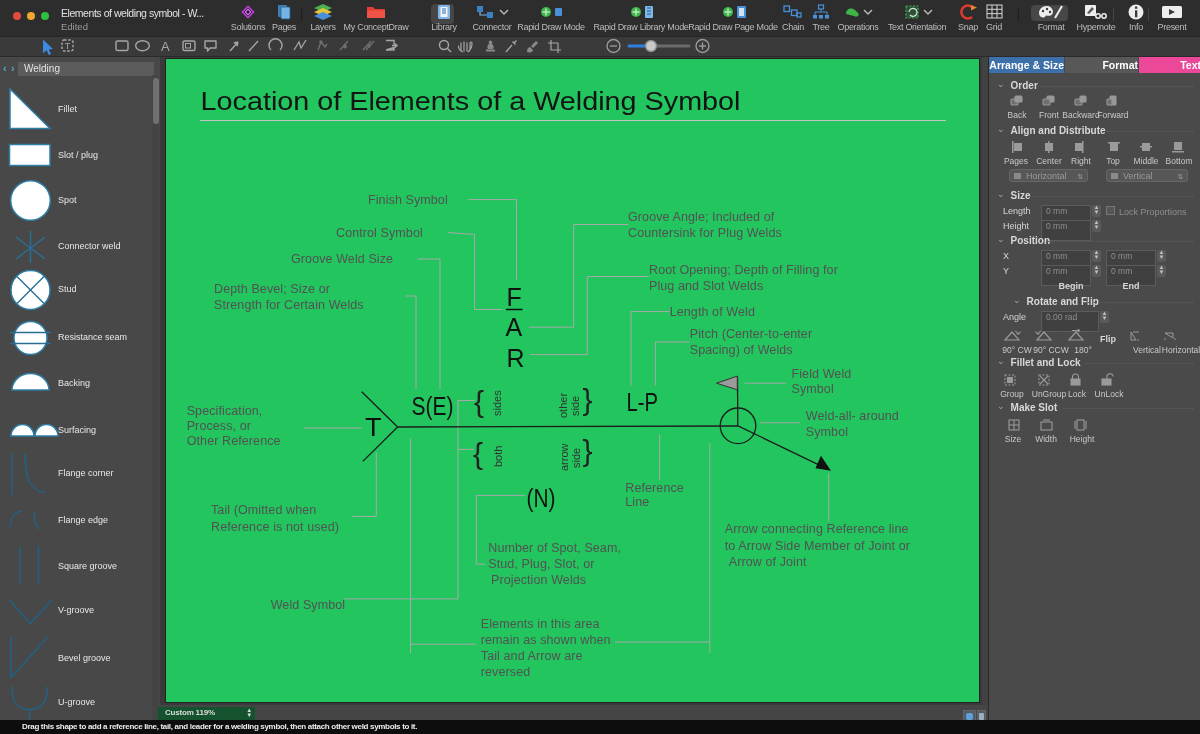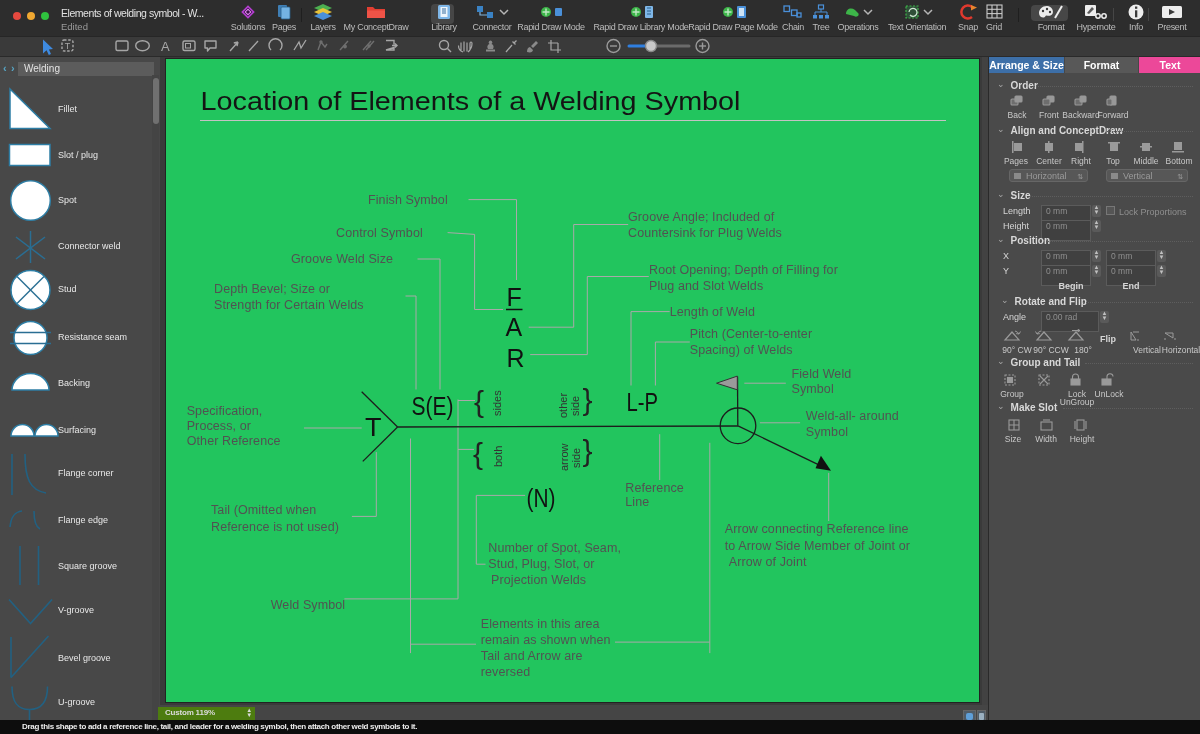--- a/index.html
+++ b/index.html
@@ -17,24 +17,24 @@
 
 #sidebar{position:absolute;left:0;top:57px;width:160px;height:663px;background:#484848;}
 #sidetab{position:absolute;left:18px;top:5px;width:136px;height:14px;background:#5c5c5c;color:#e3e3e3;font-size:10px;line-height:14px;padding-left:6px;}
 .sitem{position:absolute;color:#e8e8e8;font-size:9px;}
 #sidescroll{position:absolute;right:1px;top:18px;width:7px;height:645px;background:#444;}
 #sidethumb{position:absolute;right:1px;top:21px;width:6px;height:46px;background:#707070;border-radius:3px;}
 
 #canvas{position:absolute;left:160px;top:57px;width:828px;height:663px;background:#3a3a3a;}
 #page{position:absolute;left:5px;top:1px;width:815px;height:645px;background:#22c55e;border:1px solid #222;overflow:hidden;}
 #canvbottom{position:absolute;left:0px;top:648px;width:828px;height:15px;background:#454545;}
-#zoombox{position:absolute;left:-2px;top:2px;width:97px;height:20px;background:#4d7c0f;color:#dcdcdc;font-size:8px;letter-spacing:-0.2px;font-weight:bold;line-height:12px;padding-left:7px;}
+#zoombox{position:absolute;left:-2px;top:2px;width:97px;height:20px;background:#14532d;color:#dcdcdc;font-size:8px;letter-spacing:-0.2px;font-weight:bold;line-height:12px;padding-left:7px;}
 
 #rpanel{position:absolute;left:988px;top:57px;width:212px;height:663px;background:#4a4a4a;border-left:1px solid #2a2a2a;}
-.rtab{position:absolute;top:0;height:16px;font-size:10.5px;font-weight:bold;color:#fff;text-align:center;line-height:16px;}
+.rtab{position:absolute;top:0;height:16px;font-size:10.5px;font-weight:bold;color:#fff;text-align:right;line-height:16px;}
 .sech{position:absolute;color:#d8d8d8;font-size:10px;font-weight:bold;}
 .sech:before{content:"\2304";color:#a8a8a8;font-weight:normal;margin-right:6px;font-size:9px;position:relative;top:-2px;}
 .rlb{position:absolute;color:#c9c9c9;font-size:8.5px;text-align:center;}
 .rfield{position:absolute;height:21px;background:#404040;border:1px solid #5b5b5b;color:#8f8f8f;font-size:8.5px;line-height:11px;padding-left:4px;}
 .stepper{position:absolute;width:9px;height:12px;background:#5a5a5a;border-radius:2px;color:#c0c0c0;font-size:6px;text-align:center;line-height:5px;}
 .rdrop{position:absolute;height:13px;background:#575757;border:1px solid #666;border-radius:3px;color:#9a9a9a;font-size:9px;line-height:12px;}
 
 #statusbar{position:absolute;left:0;top:720px;width:1200px;height:14px;background:#0d0d0d;color:#ededed;font-size:8px;letter-spacing:-0.32px;font-weight:bold;line-height:14px;padding-left:22px;}
 </style></head>
 <body>
@@ -490,21 +490,21 @@
     <rect x="66" y="4" width="7" height="6" rx="1" fill="#6e6e6e"></rect>
         <rect x="71" y="1" width="6" height="6" rx="1" fill="#989898"></rect>
     <rect x="101" y="1" width="6" height="9" rx="1" fill="#989898"></rect>
         <rect x="98" y="4" width="5" height="6" rx="1" fill="#6e6e6e"></rect>
   </g>
     </svg>
   <div class="rlb" style="left:12px;top:53px;width:32px;">Back</div>
   <div class="rlb" style="left:44px;top:53px;width:32px;">Front</div>
   <div class="rlb" style="left:70px;top:53px;width:44px;">Backward</div>
   <div class="rlb" style="left:104px;top:53px;width:40px;">Forward</div>
-  <div class="sech" style="left:8px;top:68px;">Align and ConceptDraw</div>
+  <div class="sech" style="left:8px;top:68px;">Align and Distribute</div>
     <div class="abs" style="left:118px;top:74px;width:86px;border-top:1px dotted #5e5e5e;"></div>
   <svg class="abs" style="left:20px;top:83px;" width="180" height="14" xmlns="http://www.w3.org/2000/svg">
       <g fill="#9a9a9a">
     <rect x="3" y="1" width="1.5" height="12"></rect>
         <rect x="5" y="3" width="8" height="8"></rect>
     <rect x="39" y="1" width="1.5" height="12"></rect>
         <rect x="36" y="3" width="8" height="8"></rect>
     <rect x="73" y="1" width="1.5" height="12"></rect>
         <rect x="66" y="3" width="8" height="8"></rect>
     <rect x="99" y="2" width="12" height="1.5"></rect>
@@ -540,21 +540,21 @@
     <div class="stepper" style="left:103px;top:193px;">▲<br>▼</div>
   <div class="rfield" style="left:117px;top:193px;width:50px;">0 mm</div>
     <div class="stepper" style="left:168px;top:193px;">▲<br>▼</div>
   <div class="rlb" style="left:14px;top:209px;width:20px;text-align:left;font-size:9px;color:#d5d5d5;">Y</div>
   <div class="rfield" style="left:52px;top:208px;width:50px;">0 mm</div>
     <div class="stepper" style="left:103px;top:208px;">▲<br>▼</div>
   <div class="rfield" style="left:117px;top:208px;width:50px;">0 mm</div>
     <div class="stepper" style="left:168px;top:208px;">▲<br>▼</div>
   <div class="rlb" style="left:52px;top:224px;width:60px;font-size:9px;font-weight:bold;color:#d5d5d5;">Begin</div>
   <div class="rlb" style="left:117px;top:224px;width:50px;font-size:9px;font-weight:bold;color:#d5d5d5;">End</div>
-  <div class="sech" style="left:12px;top:239px;text-align:center;">Rotate and Flip</div>
+  <div class="sech" style="left:24px;top:239px;text-align:center;">Rotate and Flip</div>
     <div class="abs" style="left:94px;top:245px;width:110px;border-top:1px dotted #5e5e5e;"></div>
   <div class="rlb" style="left:14px;top:255px;width:34px;text-align:left;font-size:9px;color:#d5d5d5;">Angle</div>
   <div class="rfield" style="left:52px;top:254px;width:58px;">0.00 rad</div>
     <div class="stepper" style="left:111px;top:254px;">▲<br>▼</div>
   <svg class="abs" style="left:14px;top:272px;" width="190" height="14" xmlns="http://www.w3.org/2000/svg">
       <g fill="#9a9a9a">
     <path d="M2,11 L9,3 L16,11 Z" fill="none" stroke="#9a9a9a" stroke-width="1.2"></path>
         <path d="M12,2 a6,6 0 0 1 4,3 l1.5,-2.5 M16,5 l-2.8,-0.4" stroke="#9a9a9a" fill="none"></path>
     <path d="M34,11 L41,3 L48,11 Z" fill="none" stroke="#9a9a9a" stroke-width="1.2"></path>
         <path d="M38,2 a6,6 0 0 0 -4,3 l-1.5,-2.5 M34,5 l2.8,-0.4" stroke="#9a9a9a" fill="none"></path>
@@ -564,36 +564,36 @@
         <path d="M130,3 l4,0" stroke="#9a9a9a"></path>
     <path d="M162,4 l8,5 v-5 Z M172,11 l0,-2 M162,11 l0,-2" fill="none" stroke="#9a9a9a"></path>
   </g>
     </svg>
   <div class="rlb" style="left:8px;top:288px;width:40px;">90° CW</div>
   <div class="rlb" style="left:38px;top:288px;width:48px;">90° CCW</div>
   <div class="rlb" style="left:78px;top:288px;width:32px;">180°</div>
   <div class="rlb" style="left:104px;top:277px;width:30px;font-size:9px;font-weight:bold;color:#d5d5d5;">Flip</div>
   <div class="rlb" style="left:136px;top:288px;width:44px;">Vertical</div>
   <div class="rlb" style="left:167px;top:288px;width:50px;">Horizontal</div>
-  <div class="sech" style="left:8px;top:300px;">Group and Tail</div>
+  <div class="sech" style="left:8px;top:300px;">Fillet and Lock</div>
     <div class="abs" style="left:96px;top:306px;width:108px;border-top:1px dotted #5e5e5e;"></div>
   <svg class="abs" style="left:14px;top:316px;" width="140" height="14" xmlns="http://www.w3.org/2000/svg">
       <g fill="none" stroke="#9a9a9a" stroke-width="1.1">
     <rect x="2" y="2" width="10" height="10" stroke-dasharray="2,1.5"></rect>
         <rect x="4.5" y="4.5" width="5" height="5" fill="#9a9a9a"></rect>
     <rect x="36" y="2" width="10" height="10" stroke-dasharray="2,1.5"></rect>
         <path d="M37,3 l8,8 M45,3 l-8,8"></path>
     <rect x="68" y="6" width="9" height="6" fill="#9a9a9a"></rect>
         <path d="M69.5,6 v-2 a3,3 0 0 1 6,0 v2"></path>
     <rect x="99" y="6" width="9" height="6" fill="#9a9a9a"></rect>
         <path d="M104,6 v-2 a3,3 0 0 1 6,-0.5"></path>
   </g>
     </svg>
   <div class="rlb" style="left:4px;top:332px;width:38px;">Group</div>
-  <div class="rlb" style="left:36px;top:340px;width:48px;margin-left:28px;">UnGroup</div>
+  <div class="rlb" style="left:36px;top:332px;width:48px;">UnGroup</div>
   <div class="rlb" style="left:72px;top:332px;width:32px;">Lock</div>
   <div class="rlb" style="left:100px;top:332px;width:40px;">UnLock</div>
   <div class="sech" style="left:8px;top:345px;">Make Slot</div>
     <div class="abs" style="left:74px;top:351px;width:130px;border-top:1px dotted #5e5e5e;"></div>
   <svg class="abs" style="left:18px;top:361px;" width="110" height="14" xmlns="http://www.w3.org/2000/svg">
       <g fill="none" stroke="#9a9a9a" stroke-width="1.1">
     <rect x="2" y="2" width="10" height="10"></rect>
         <path d="M7,2 v10 M2,7 h10"></path>
     <rect x="34" y="4" width="11" height="8"></rect>
         <path d="M36,2 h7 m-7,-0 l0,0"></path>

